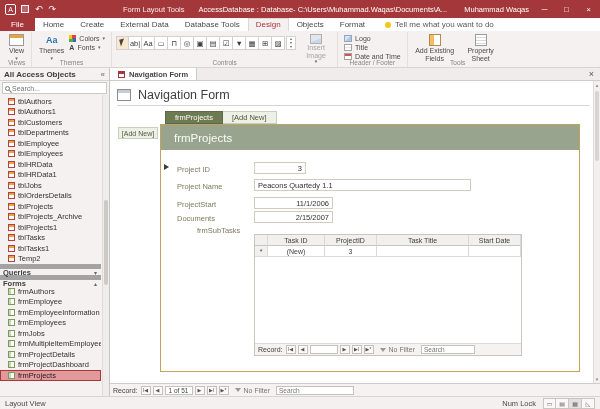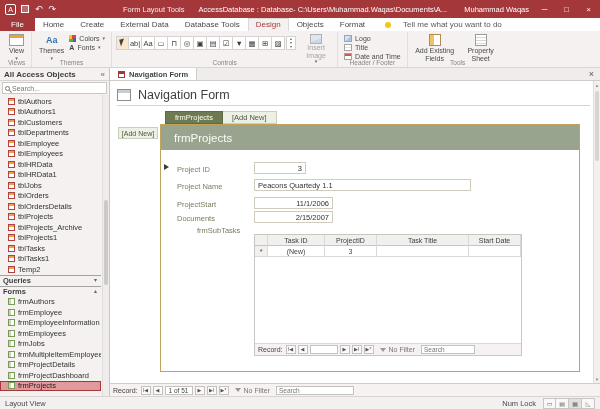--- a/index.html
+++ b/index.html
@@ -16,21 +16,21 @@
   .tb-center{position:absolute;left:100px;right:130px;display:flex;justify-content:center;gap:14px;font-size:7.5px;white-space:nowrap;overflow:hidden;pointer-events:none}
   .tb-center .ctx{opacity:.9}
   .tb-right{margin-left:auto;display:flex;align-items:center;gap:9px;font-size:7.5px;white-space:nowrap}
   .winbtn{width:13px;text-align:center;font-size:8px}
 
   
   .ribbon-tabs{position:absolute;top:18px;left:0;width:600px;height:13px;background:#fff;display:flex;align-items:stretch;font-size:8px}
   .rtab{padding:0 8px;display:flex;align-items:center;color:#4a4a4a;white-space:nowrap}
   .rtab.file{background:#A4373A;color:#fff;padding:0 11px}
   .rtab.active{color:#A4373A;background:#F5F1F0;box-shadow:inset 1px 1px 0 #DCD8D6,inset -1px 0 0 #DCD8D6}
-  .tellme{display:flex;align-items:center;gap:12px;color:#595959;padding-left:12px;white-space:nowrap}
+  .tellme{display:flex;align-items:center;gap:4px;color:#595959;padding-left:12px;white-space:nowrap}
   .bulb{width:6px;height:6px;border-radius:50%;background:#F2C811;display:inline-block}
 
   
   .ribbon{position:absolute;top:31px;left:0;width:600px;height:37px;background:#F5F1F0;border-bottom:1px solid #D8D4D2;display:flex;align-items:stretch;padding:1px 0 0 2px}
   .rgroup{position:relative;display:flex;align-items:flex-start;padding:1px 4px 9px 4px;border-right:1px solid #E3DFDD}
   .rgroup-label{position:absolute;bottom:1px;left:0;right:0;text-align:center;font-size:6.5px;color:#8A8582;white-space:nowrap}
   .bigbtn{display:flex;flex-direction:column;align-items:center;gap:1px;padding:1px 3px;font-size:7px;color:#4a4a4a;text-align:center;line-height:1.1;cursor:default}
   .two-line{width:40px;text-align:center}
   .carr{font-size:5px;color:#666;line-height:1}
   .view-ico{width:15px;height:12px;border:1px solid #9B9B9B;background:linear-gradient(#E8A33D 0 3px,#fff 3px)}
@@ -57,21 +57,21 @@
   .sidebar{position:absolute;left:0;top:68px;width:110px;height:328px;background:#F4F1F0;border-right:1px solid #C9C5C3;display:flex;flex-direction:column;z-index:5}
   .sb-header{height:13px;flex:0 0 13px;display:flex;align-items:center;padding:0 4px;font-weight:bold;font-size:8px;color:#3d3d3d;border-bottom:1px solid #D8D4D2}
   .sb-header .shutter{margin-left:auto;font-size:8px;color:#666;font-weight:normal}
   .sb-search{height:12px;flex:0 0 12px;margin:1px 2px;display:flex;align-items:center;background:#fff;border:1px solid #CBC7C5;padding-left:2px}
   .sb-search input{flex:1;border:0;outline:0;font-size:7px;padding:0 2px;font-family:inherit;color:#666;background:transparent;min-width:0}
   .mag{width:5px;height:5px;border:1px solid #777;border-radius:50%;position:relative;flex:0 0 auto}
   .mag::after{content:"";position:absolute;width:3px;height:1px;background:#777;transform:rotate(45deg);left:3px;top:4px}
   .sb-list{flex:1;position:relative;overflow:hidden;padding:1px 8px 0 0}
   .nav-item{height:10.5px;display:flex;align-items:center;gap:3px;padding:0 2px 0 8px;font-size:7.5px;color:#333;white-space:nowrap;overflow:hidden}
   .nav-item.selected{background:#E2999C;box-shadow:inset 0 0 0 1px #A4373A;color:#222}
-  .nav-section{height:11px;display:flex;align-items:flex-start;justify-content:space-between;padding:0 4px 0 3px;font-weight:bold;font-size:7.5px;color:#3d3d3d;border-top:1px solid #a3a3a3}
+  .nav-section{height:11px;display:flex;align-items:center;justify-content:space-between;padding:0 4px 0 3px;font-weight:bold;font-size:7.5px;color:#3d3d3d;border-top:5px solid #a3a3a3}
   .nav-section .chev{font-size:6px;color:#666;font-weight:normal}
   .tbl-ico{width:7px;height:7px;flex:0 0 auto;border:1px solid #B0433F;background:linear-gradient(#E8A33D 0 2px,#fff 2px)}
   .frm-ico{width:7px;height:7px;flex:0 0 auto;border:1px solid #7A9B57;background:linear-gradient(90deg,#C9D6BC 0 2px,#fff 2px)}
   .sb-scroll{position:absolute;right:0;top:0;bottom:0;width:7px;background:#F0ECEB;border-left:1px solid #E0DCDA}
   .sb-scroll .thumb{position:absolute;left:1px;right:1px;top:35%;height:28%;background:#CDC9C7;border-radius:2px}
 
   
   .main{position:absolute;left:110px;top:68px;width:490px;height:328px;background:#E9E5E4}
   .doc-tabbar{position:absolute;top:0;left:0;right:0;height:13px;background:#F0ECEB;border-bottom:1px solid #D0CCCA;display:flex;align-items:stretch}
   .doc-tab{display:flex;align-items:center;gap:4px;padding:0 8px;background:#fff;border-right:1px solid #D0CCCA;font-size:7.5px;color:#444;font-weight:bold;white-space:nowrap}
@@ -301,24 +301,20 @@
           <span class="tbl-ico"></span>
           <span>tblHRData</span>
         </div>
       <div class="nav-item">
           <span class="tbl-ico"></span>
           <span>tblHRData1</span>
         </div>
       <div class="nav-item">
           <span class="tbl-ico"></span>
           <span>tblJobs</span>
-        </div>
-      <div class="nav-item">
-          <span class="tbl-ico"></span>
-          <span>tblOrders</span>
         </div>
       <div class="nav-item">
           <span class="tbl-ico"></span>
           <span>tblOrdersDetails</span>
         </div>
       <div class="nav-item">
           <span class="tbl-ico"></span>
           <span>tblProjects</span>
         </div>
       <div class="nav-item">

